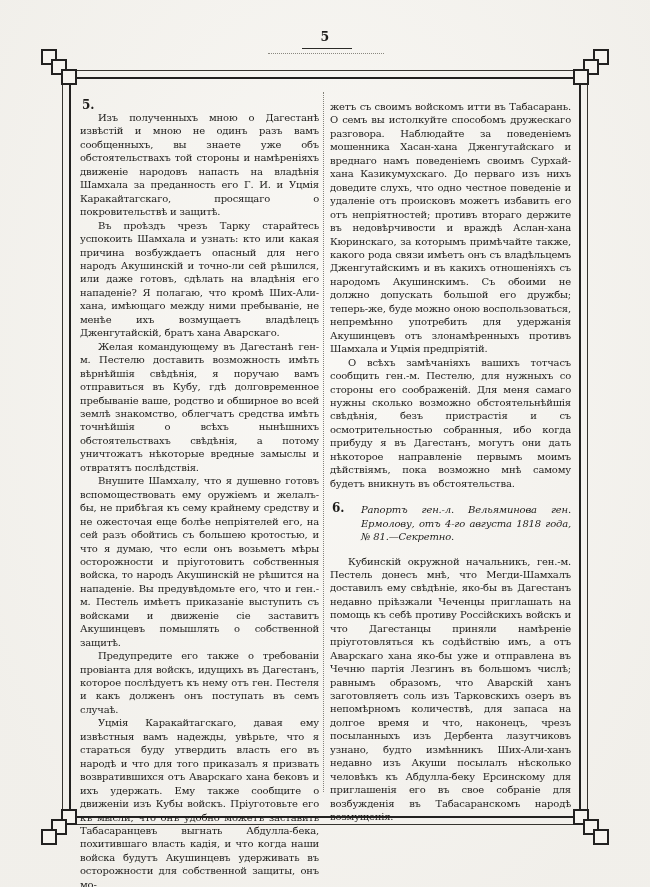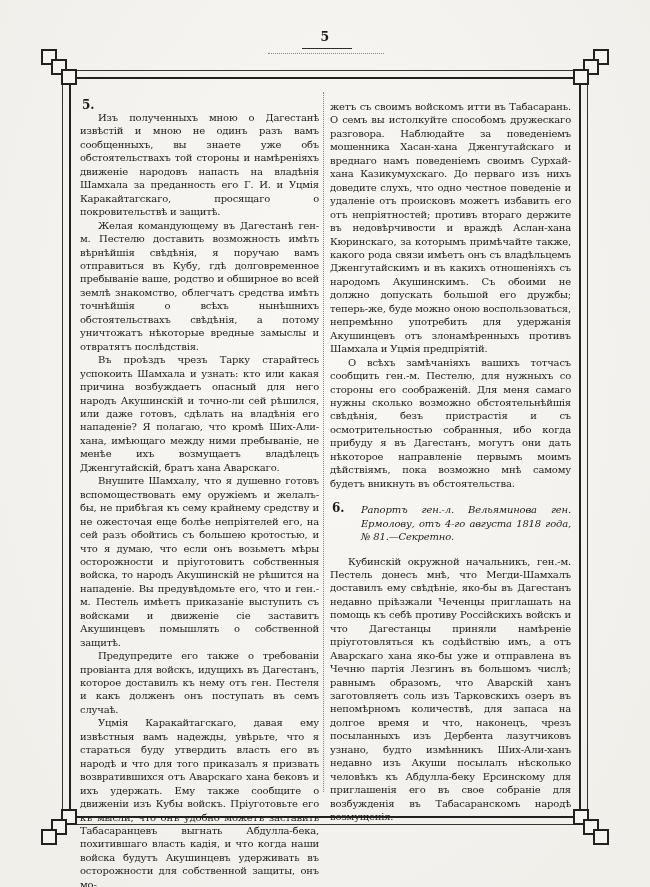--- a/index.html
+++ b/index.html
@@ -96,24 +96,24 @@
       <rect x="584" y="820" width="14" height="14"></rect>
       <rect x="594" y="830" width="14" height="14"></rect>
     </g>
   </svg>
 
   <div class="col-divider"></div>
 
   <div class="col col-left" id="col-left">
       <div class="heading"><span class="num">5.</span></div>
       <p class="para">Изъ полученныхъ мною о Дагестанѣ извѣстій и мною не одинъ разъ вамъ сообщенныхъ, вы знаете уже объ обстоятельствахъ той стороны и намѣреніяхъ движеніе народовъ напасть на владѣнія Шамхала за преданность его Г. И. и Уцмія Каракайтагскаго, просящаго о покровительствѣ и защитѣ.</p>
+      <p class="para">Въ проѣздъ чрезъ Тарку старайтесь успокоить Шамхала и узнать: кто или какая причина возбуждаетъ опасный для него народъ Акушинскій и точно-ли сей рѣшился, или даже готовъ, сдѣлать на владѣнія его нападеніе? Я полагаю, что кромѣ Ших-Али-хана, имѣющаго между ними пребываніе, не менѣе ихъ возмущаетъ владѣлецъ Дженгутайскій, братъ хана Аварскаго.</p>
       <p class="para">Желая командующему въ Дагестанѣ ген-м. Пестелю доставить возможность имѣть вѣрнѣйшія свѣдѣнія, я поручаю вамъ отправиться въ Кубу, гдѣ долговременное пребываніе ваше, родство и обширное во всей землѣ знакомство, облегчатъ средства имѣть точнѣйшія о всѣхъ нынѣшнихъ обстоятельствахъ свѣдѣнія, а потому уничтожатъ нѣкоторые вредные замыслы и отвратятъ послѣдствія.</p>
-      <p class="para">Въ проѣздъ чрезъ Тарку старайтесь успокоить Шамхала и узнать: кто или какая причина возбуждаетъ опасный для него народъ Акушинскій и точно-ли сей рѣшился, или даже готовъ, сдѣлать на владѣнія его нападеніе? Я полагаю, что кромѣ Ших-Али-хана, имѣющаго между ними пребываніе, не менѣе ихъ возмущаетъ владѣлецъ Дженгутайскій, братъ хана Аварскаго.</p>
       <p class="para">Внушите Шамхалу, что я душевно готовъ вспомоществовать ему оружіемъ и желалъ-бы, не прибѣгая къ сему крайнему средству и не ожесточая еще болѣе непріятелей его, на сей разъ обойтись съ большею кротостью, и что я думаю, что если онъ возьметъ мѣры осторожности и пріуготовитъ собственныя войска, то народъ Акушинскій не рѣшится на нападеніе. Вы предувѣдомьте его, что и ген.-м. Пестель имѣетъ приказаніе выступить съ войсками и движеніе сіе заставитъ Акушинцевъ помышлять о собственной защитѣ.</p>
-      <p class="para">Предупредите его также о требованіи провіанта для войскъ, идущихъ въ Дагестанъ, которое доставилъ къ нему отъ ген. Пестеля и какъ долженъ онъ поступать въ семъ случаѣ.</p>
+      <p class="para">Предупредите его также о требованіи провіанта для войскъ, идущихъ въ Дагестанъ, которое послѣдуетъ къ нему отъ ген. Пестеля и какъ долженъ онъ поступать въ семъ случаѣ.</p>
       <p class="para">Уцмія Каракайтагскаго, давая ему извѣстныя вамъ надежды, увѣрьте, что я стараться буду утвердить власть его въ народѣ и что для того приказалъ я призвать возвратившихся отъ Аварскаго хана бековъ и ихъ удержать. Ему также сообщите о движеніи изъ Кубы войскъ. Пріуготовьте его къ мысли, что онъ удобно можетъ заставить Табасаранцевъ выгнать Абдулла-бека, похитившаго власть кадія, и что когда наши войска будутъ Акушинцевъ удерживать въ осторожности для собственной защиты, онъ мо-</p>
     </div>
   <div class="col col-right" id="col-right">
       <p class="para cont">жетъ съ своимъ войскомъ итти въ Табасарань. О семъ вы истолкуйте способомъ дружескаго разговора. Наблюдайте за поведеніемъ мошенника Хасан-хана Дженгутайскаго и вреднаго намъ поведеніемъ своимъ Сурхай-хана Казикумухскаго. До перваго изъ нихъ доведите слухъ, что одно честное поведеніе и удаленіе отъ происковъ можетъ избавить его отъ непріятностей; противъ втораго держите въ недовѣрчивости и враждѣ Аслан-хана Кюринскаго, за которымъ примѣчайте также, какого рода связи имѣетъ онъ съ владѣльцемъ Дженгутайскимъ и въ какихъ отношеніяхъ съ народомъ Акушинскимъ. Съ обоими не должно допускать большой его дружбы; теперь-же, буде можно оною воспользоваться, непремѣнно употребить для удержанія Акушинцевъ отъ злонамѣренныхъ противъ Шамхала и Уцмія предпріятій.</p>
       <p class="para">О всѣхъ замѣчаніяхъ вашихъ тотчасъ сообщить ген.-м. Пестелю, для нужныхъ со стороны его соображеній. Для меня самаго нужны сколько возможно обстоятельнѣйшія свѣдѣнія, безъ пристрастія и съ осмотрительностью собранныя, ибо когда прибуду я въ Дагестанъ, могутъ они дать нѣкоторое направленіе первымъ моимъ дѣйствіямъ, пока возможно мнѣ самому будетъ вникнуть въ обстоятельства.</p>
       <div class="heading"><span class="num">6.</span><span>Рапортъ ген.-л. Вельяминова ген. Ермолову, отъ 4-го августа 1818 года, № 81.—Секретно.</span></div>
       <p class="para">Кубинскій окружной начальникъ, ген.-м. Пестель донесъ мнѣ, что Мегди-Шамхалъ доставилъ ему свѣдѣніе, яко-бы въ Дагестанъ недавно пріѣзжали Чеченцы приглашать на помощь къ себѣ противу Россійскихъ войскъ и что Дагестанцы приняли намѣреніе пріуготовляться къ содѣйствію имъ, а отъ Аварскаго хана яко-бы уже и отправлена въ Чечню партія Лезгинъ въ большомъ числѣ; равнымъ образомъ, что Аварскій ханъ заготовляетъ соль изъ Тарковскихъ озеръ въ непомѣрномъ количествѣ, для запаса на долгое время и что, наконецъ, чрезъ посыланныхъ изъ Дербента лазутчиковъ узнано, будто измѣнникъ Ших-Али-ханъ недавно изъ Акуши посылалъ нѣсколько человѣкъ къ Абдулла-беку Ерсинскому для приглашенія его въ свое собраніе для возбужденія въ Табасаранскомъ народѣ возмущенія.</p>
     </div>
 
 </div>

